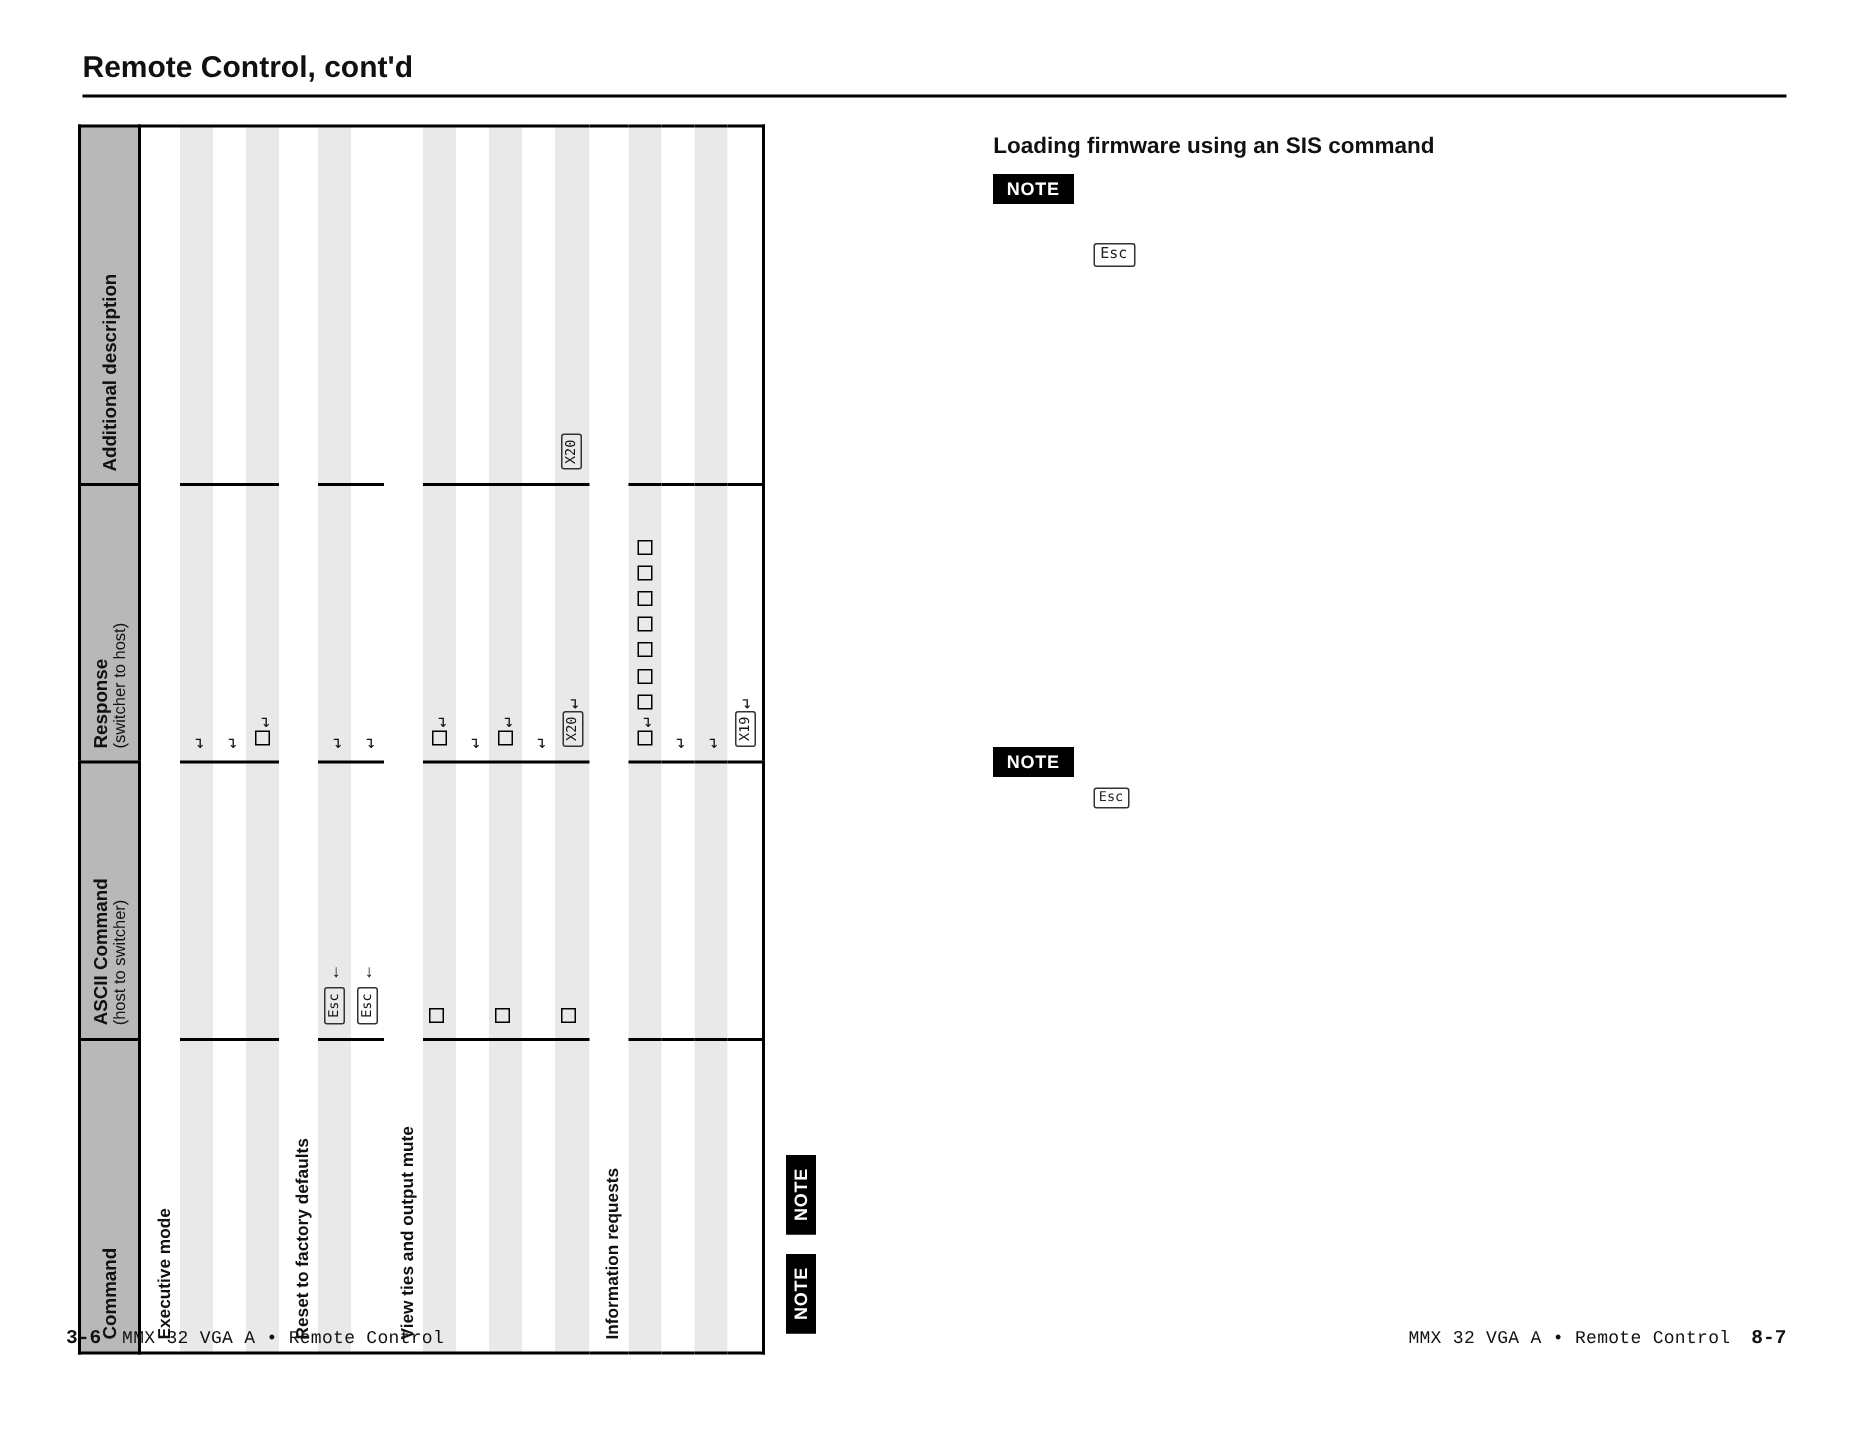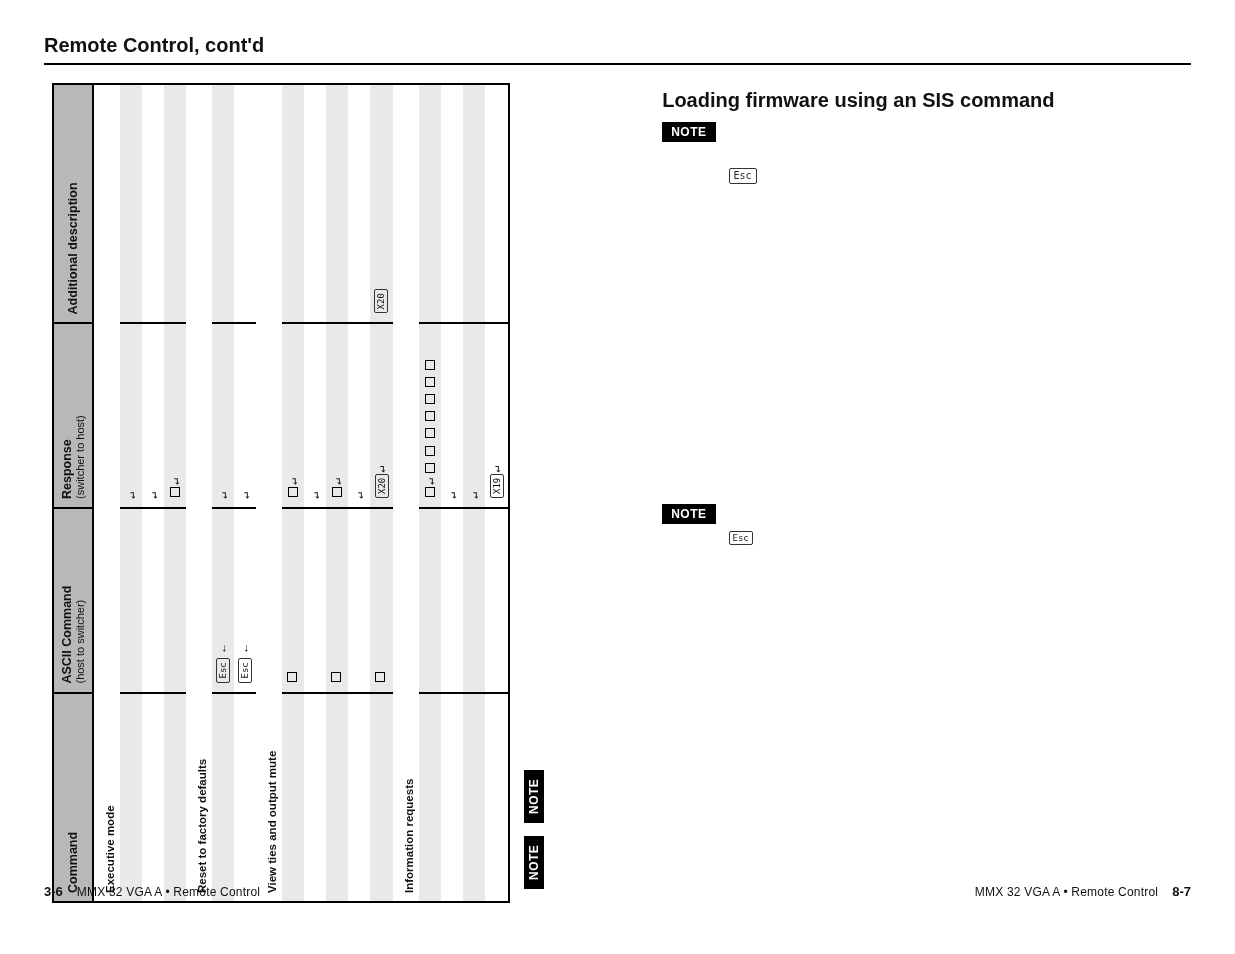--- a/index.html
+++ b/index.html
@@ -1,17 +1,17 @@
 <!DOCTYPE html>
 <html><head>
 <meta charset="utf-8">
 <style>
   * { box-sizing: border-box; margin: 0; padding: 0; }
   html, body { width: 1235px; height: 954px; background: #fff; font-family: Arial, Helvetica, sans-serif; color: #111; }
-  .page-header { padding: 34px 44px 6px 44px; }
+  .page-header { padding: 34px 44px 6px 55px; }
   .page-header h1 { font-size: 20px; font-weight: 800; border-bottom: 2px solid #000; padding-bottom: 6px; }
   .two-page { display: flex; width: 100%; }
   .left, .right { position: relative; }
   .left { width: 52%; padding: 12px 8px 0 44px; }
   .right { width: 48%; padding: 12px 44px 0 20px; }
 
   
   .rot-container {
     position: relative;
     width: 100%;
@@ -60,29 +60,29 @@
 
   
   .vnotes { position:absolute; left:480px; top:740px; display:flex; flex-direction:column; gap:10px; }
   .vnote { transform: rotate(-90deg); transform-origin:left top; }
   .note-label {
     display:inline-block; background:#000; color:#fff; font-weight:800;
     font-size:12px; padding:2px 8px; letter-spacing:0.5px; border:1px solid #000;
   }
 
   
-  .right h2 { font-size: 20px; font-weight: 800; margin: 6px 0 10px 0; }
+  .right h2 { font-size: 15px; font-weight: 800; margin: 6px 0 10px 0; }
   .note-row { display:flex; align-items:flex-start; gap:12px; margin-bottom: 320px; }
   .note-row.second { margin-bottom: 60px; }
   .note-body { font-size: 12px; color:#222; }
   .esc-line { margin-top: 46px; }
   .esc-line .keycap { font-size:10px; padding:1px 4px; }
 
   
-  .footer-bar { position:absolute; bottom:12px; font-size:12px; display:flex; align-items:flex-end; gap:14px; }
+  .footer-bar { position:absolute; bottom:12px; font-size:12px; display:flex; align-items:flex-end; gap:14px;font-family:Liberation Mono, monospace; }
   .footer-left  { left:44px; }
   .footer-right { right:44px; }
   .footer-bar .pg { font-weight:800; font-size:13px; }
   .footer-bar .txt { font-weight:400; letter-spacing:0.2px; }
 </style>
 </head>
 <body>
 
 <div class="page-header">
   <h1>Remote Control, cont'd</h1>

